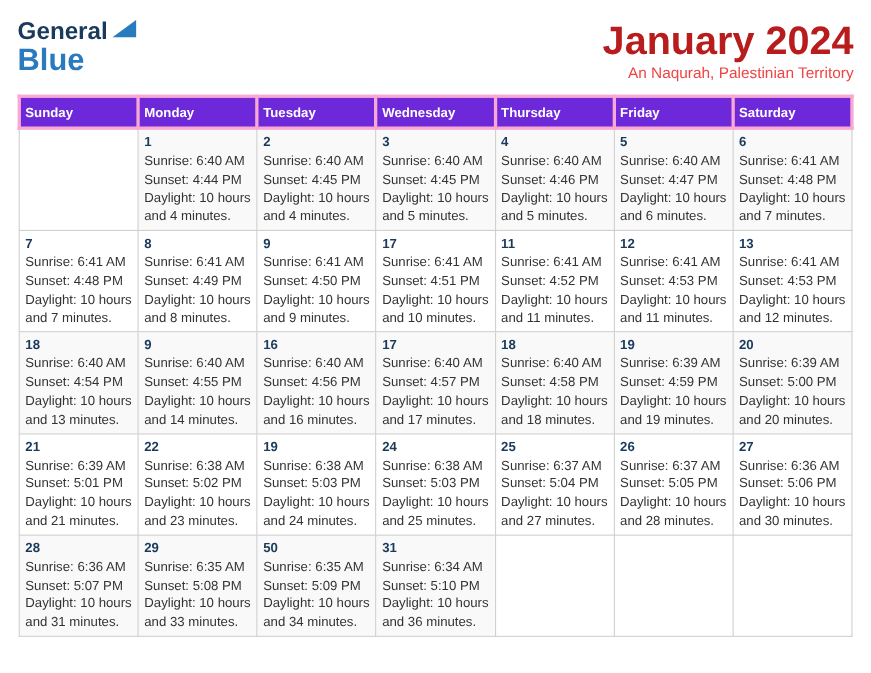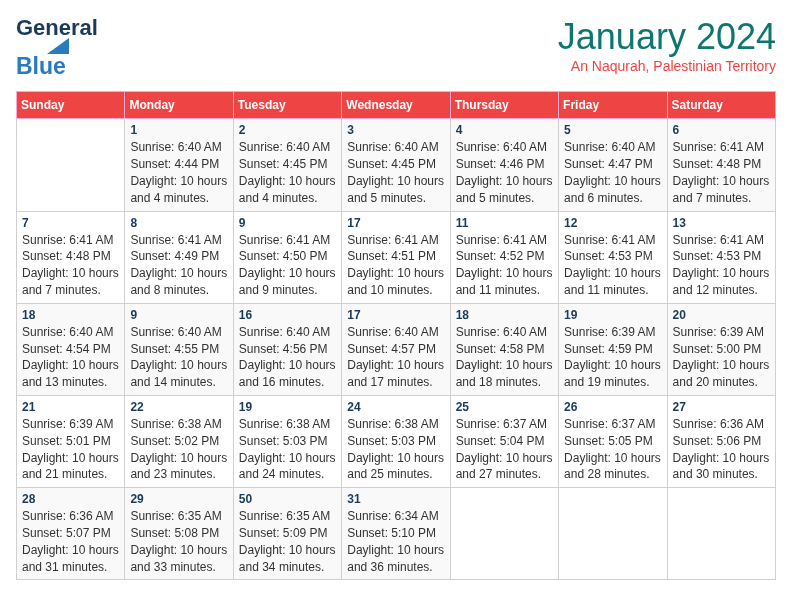--- a/index.html
+++ b/index.html
@@ -28,40 +28,40 @@
       line-height: 1.1;
     }
     .logo-blue {
       color: #2a7abf;
     }
     .title-block {
       text-align: right;
     }
     .month-title {
       font-size: 36px;
-      font-weight: normal;
-      color: #0f766e;
+      font-weight: bold;
+      color: #b91c1c;
     }
     .subtitle {
       font-size: 14px;
       color: #ef4444;
     }
     .calendar-table {
       width: 100%;
       border-collapse: collapse;
       font-size: 11px;
     }
     .calendar-table thead tr th {
-      background-color: #ef4444;
+      background-color: #6d28d9;
       color: #fff;
       padding: 6px 4px;
       text-align: left;
       font-size: 12px;
       font-weight: bold;
-      border: 1px solid #f9a8d4;
+      border: 3px solid #f9a8d4;
     }
     .calendar-table tbody tr td {
       border: 1px solid #d0d0d0;
       padding: 4px 5px;
       vertical-align: top;
       width: calc(100% / 7);
       min-height: 80px;
       background: #fff;
     }
     .calendar-table tbody tr:nth-child(odd) td {
@@ -81,27 +81,27 @@
     }
     .empty-cell {
       background: #fff !important;
     }
   </style>
 </head>
 <body>
 
 <div class="header-section">
   <div class="logo">
-    <div style="display:flex;align-items:center;gap:2px;flex-direction:column;">
+    <div style="display:flex;align-items:center;gap:2px;">
       <span class="logo-text">General</span>
       <svg width="22" height="16" viewBox="0 0 22 16" style="margin-left:2px;margin-top:-4px;">
         <polygon points="0,16 22,0 22,16" fill="#2a7abf"></polygon>
       </svg>
     </div>
-    <span class="logo-text logo-blue" style="font-size:23px;font-weight:bold;">Blue</span>
+    <span class="logo-text logo-blue" style="font-size:28px;font-weight:bold;">Blue</span>
   </div>
   <div class="title-block">
     <div class="month-title">January 2024</div>
     <div class="subtitle">An Naqurah, Palestinian Territory</div>
   </div>
 </div>
 
 <table class="calendar-table">
   <thead>
     <tr>

